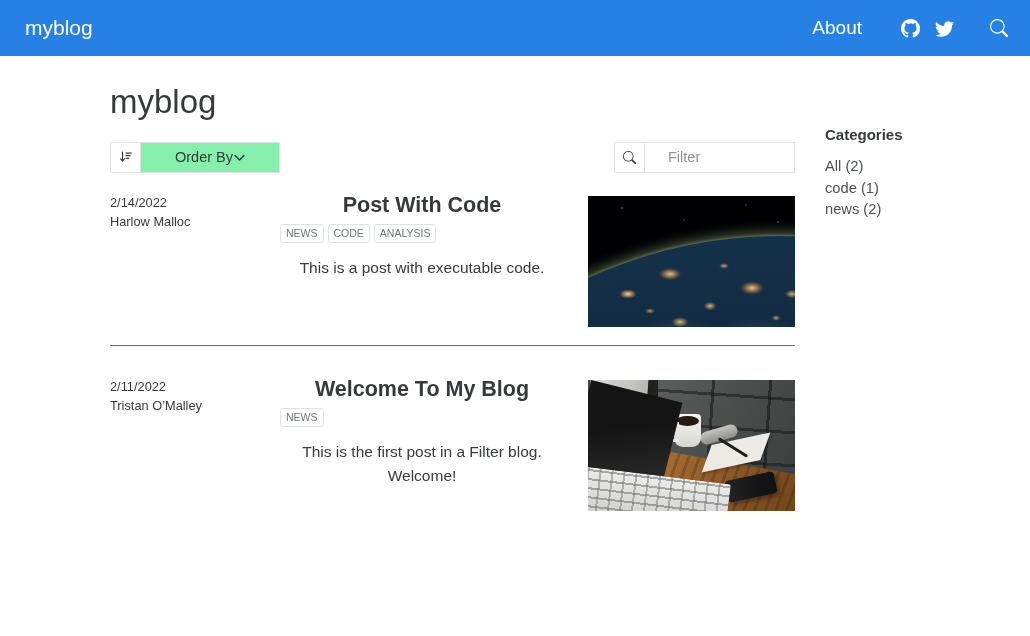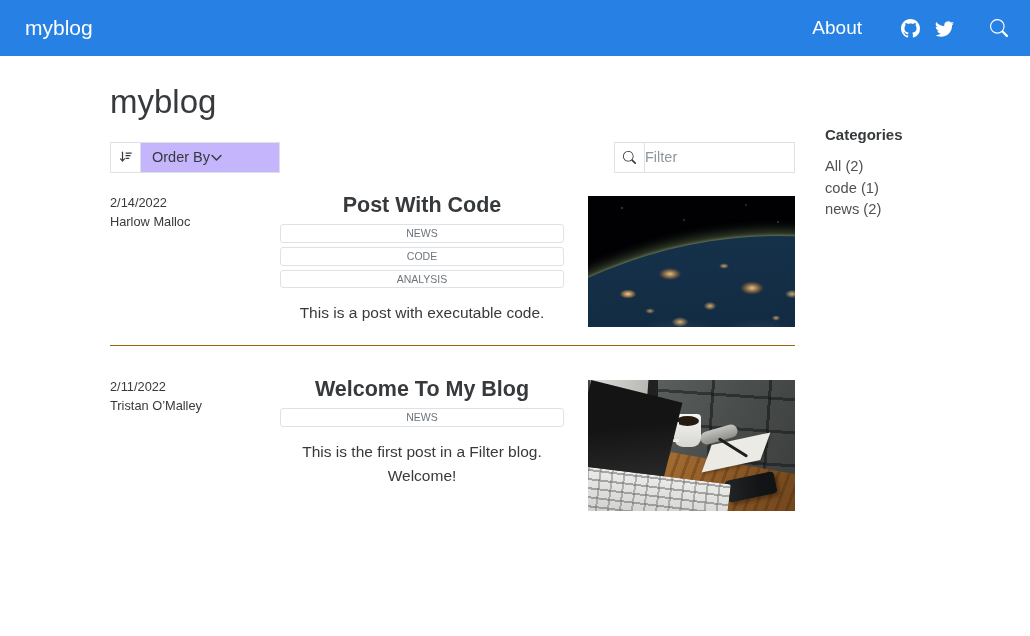--- a/index.html
+++ b/index.html
@@ -77,34 +77,34 @@
     box-sizing: border-box;
     border: 1px solid #dee2e6;
     background: #fff;
     display: flex; align-items: center; justify-content: center;
   }
   .orderby-select {
     width: 140px; height: 31px;
     box-sizing: border-box;
     border: 1px solid #dee2e6;
     margin-left: -1px;
-    background: #c4b5fd;
-    display: flex; align-items: center; justify-content: flex-start;
+    background: #86efac;
+    display: flex; align-items: center; justify-content: center;
     padding: 0 10px 0 11px;
     font-size: 14.5px;
     color: #373a3c;
     cursor: pointer;
     font-family: inherit;
   }
   .filter-input {
     width: 151px; height: 31px;
     box-sizing: border-box;
     border: 1px solid #dee2e6;
     margin-left: -1px;
-    padding: 0 0;
+    padding: 0 23px;
     font-size: 14.5px;
     color: #373a3c;
     font-family: inherit;
     outline: none;
   }
   .filter-input::placeholder { color: #8d959e; opacity: 1; }
 
   
   .post { display: flex; padding: 20px 0 18px; }
   .post + .post { border-top: 1px solid #a16207; padding-top: 31px; }
@@ -112,21 +112,21 @@
   .post-date, .post-author { font-size: 12.8px; line-height: 19px; color: #373a3c; }
   .post-body { flex: 1; padding-right: 24px; min-width: 0; text-align: center; }
   .post-title {
     font-size: 21.5px;
     font-weight: 600;
     color: #373a3c;
     margin: 0 0 7px;
     line-height: 1.15;
     cursor: pointer;
   }
-  .post-tags { display: flex; gap: 4px; flex-direction: column; }
+  .post-tags { display: flex; gap: 4px; }
   .tag {
     font-size: 10.5px;
     color: #6c757d;
     border: 1px solid #dee2e6;
     border-radius: 3px;
     padding: 2px 5px;
     line-height: 1.2;
     cursor: pointer;
     white-space: nowrap;
   }

